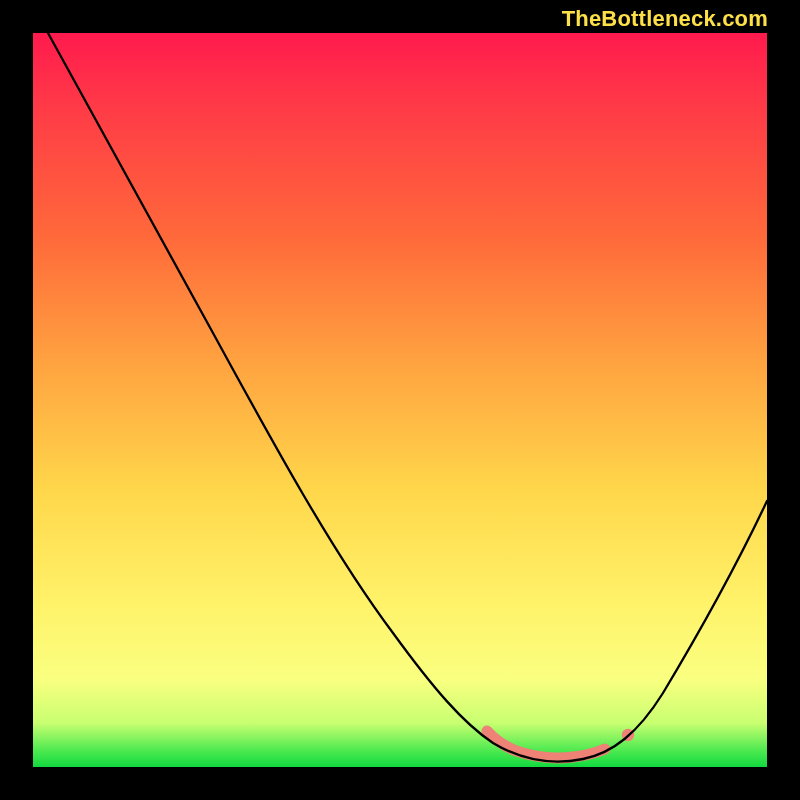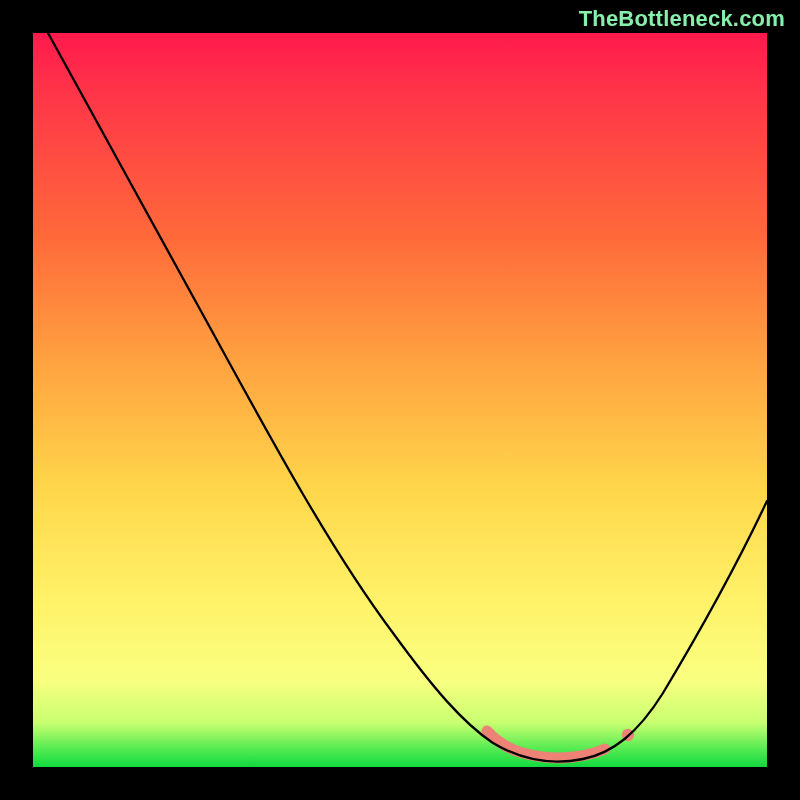--- a/index.html
+++ b/index.html
@@ -13,24 +13,24 @@
   }
   .frame {
     position: relative;
     width: 800px;
     height: 800px;
     background: #000;
   }
   .watermark {
     position: absolute;
     top: 6px;
-    right: 15px;
+    right: 32px;
     font-size: 22px;
     font-weight: 600;
-    color: #86efac;
+    color: #fde047;
     letter-spacing: 0.2px;
   }
   .plot-area {
     position: absolute;
     left: 33px;
     top: 33px;
     width: 734px;
     height: 734px;
     
     background: linear-gradient(

